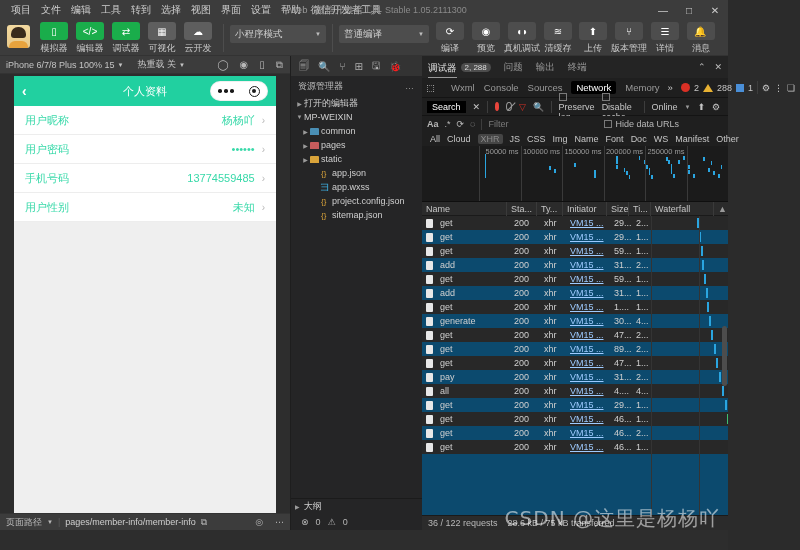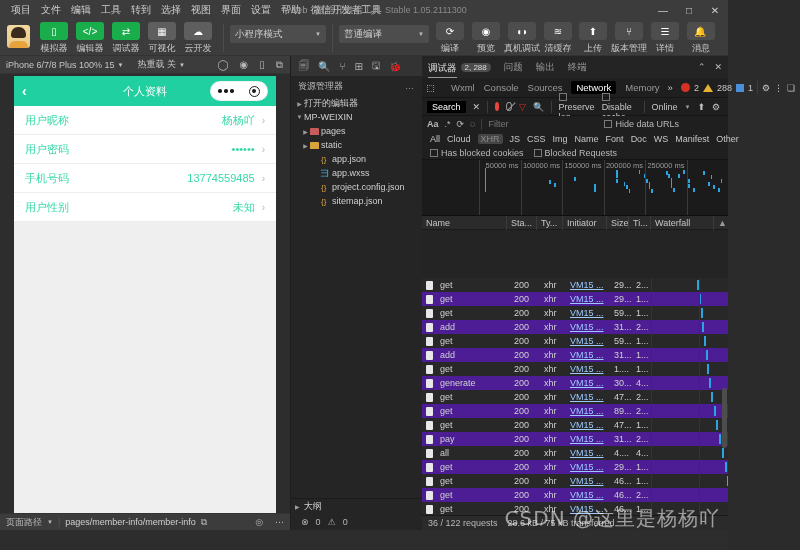--- a/index.html
+++ b/index.html
@@ -172,21 +172,21 @@
   .ov-left { width:58px; flex:none; border-right:1px solid #3a3a3a;}
   .ov-grid { flex:1; position:relative; display:flex;}
   .ov-cell { flex:1; border-right:1px solid #3a3a3a; position:relative;}
   .ov-cell .lb { position:absolute; right:2px; top:1px; font-size:7.5px; color:#9a9a9a; white-space:nowrap;}
 
   .th-row {
     height:14px; background:#2b2b2b; display:flex; align-items:center; font-size:9px;
     color:#c6c6c6; border-bottom:1px solid #1a1a1a;
   }
   .th { padding-left:4px; border-right:1px solid #3a3a3a; height:14px; line-height:14px; overflow:hidden; white-space:nowrap;}
-  .net-list { flex:1; overflow:hidden; background:#4c1d95; position:relative;margin-top:48px;}
+  .net-list { flex:1; overflow:hidden; background:#0c4a6e; position:relative;}
   .nr { height:14px; display:flex; align-items:center; font-size:9px; color:#d0d0d0; position:relative;}
   .nr:nth-child(odd){ background:#282828; }
   .nr .c { padding-left:4px; overflow:hidden; white-space:nowrap; height:14px; line-height:14px; }
   .nr .ico { width:7px;height:9px;background:#e8e8e8;border-radius:1px;margin:0 3px 0 4px; flex:none;}
   .nr .init { color:#9ecbff; text-decoration:underline; }
   .wf { position:absolute; top:0; bottom:0; }
   .wf .bar { position:absolute; top:2px; width:2px; height:10px; background:#2aa5e0; }
   .wf .bar.g { background:#3fbf6f; }
   .wf-grid { position:absolute; top:0; bottom:0; width:1px; background:#343434;}
   .net-foot {
@@ -392,20 +392,27 @@
       </div>
       <div class="tree-line">
         <span class="tw">▶</span>
         <span>打开的编辑器</span>
       </div>
       <div class="tree-line">
         <span class="tw">▼</span>
         <span>MP-WEIXIN</span>
       </div>
       <div id="tree">
+          <div class="tree-line ind1">
+    <span class="tw">▶</span>
+    <span class="fi">
+              <span class="folder "></span>
+            </span>
+    <span>common</span>
+  </div>
           <div class="tree-line ind1">
     <span class="tw">▶</span>
     <span class="fi">
               <span class="folder pink"></span>
             </span>
     <span>pages</span>
   </div>
           <div class="tree-line ind1">
     <span class="tw">▶</span>
     <span class="fi">
@@ -528,24 +535,20 @@
           <span class="">JS</span>
           <span class="">CSS</span>
           <span class="">Img</span>
           <span class="">Name</span>
           <span class="">Font</span>
           <span class="">Doc</span>
           <span class="">WS</span>
           <span class="">Manifest</span>
           <span class="">Other</span>
         </div>
-      <div class="blk-row">
-        <span><i class="cbx"></i><span>Has blocked cookies</span></span>
-        <span><i class="cbx"></i><span>Blocked Requests</span></span>
-      </div>
 
       <div class="overview">
         <div class="ov-left"></div>
         <div class="ov-grid" id="ovgrid">
             <div class="ov-cell">
      <span class="lb">50000 ms</span>
    </div>
             <div class="ov-cell">
      <span class="lb">100000 ms</span>
    </div>

